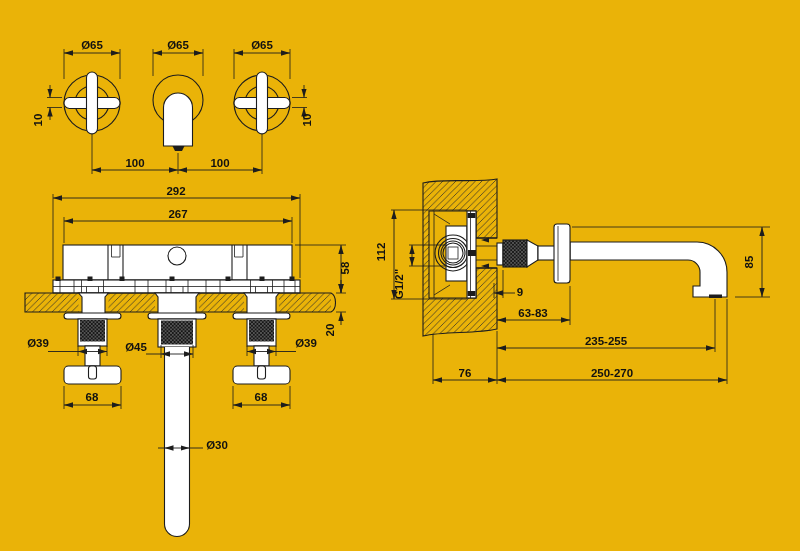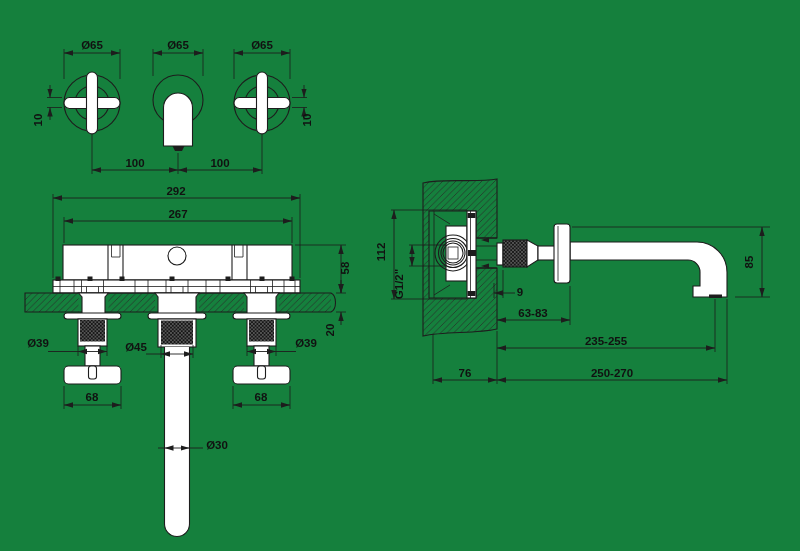--- a/index.html
+++ b/index.html
@@ -1,16 +1,16 @@
 <!DOCTYPE html>
 <html><head>
 <meta charset="utf-8">
 <style>
   html,body{margin:0;padding:0;background:#ffffff;}
-  .canvas{width:800px;height:551px;background:#15803d;position:relative;overflow:hidden;}
+  .canvas{width:800px;height:551px;background:#eab308;position:relative;overflow:hidden;}
   svg text{font-family:"Liberation Sans",sans-serif;font-weight:bold;font-size:11.5px;fill:#111111;}
   .part{stroke:#1d1d1d;stroke-width:1.1;fill:none;}
   .pw{stroke:#1d1d1d;stroke-width:1.1;fill:#ffffff;}
   .thin{stroke:#1d1d1d;stroke-width:0.8;fill:none;}
   .dim{stroke:#1d1d1d;stroke-width:0.9;fill:none;}
   .dark{fill:#1d1d1d;stroke:none;}
 </style>
 </head>
 <body>
 

